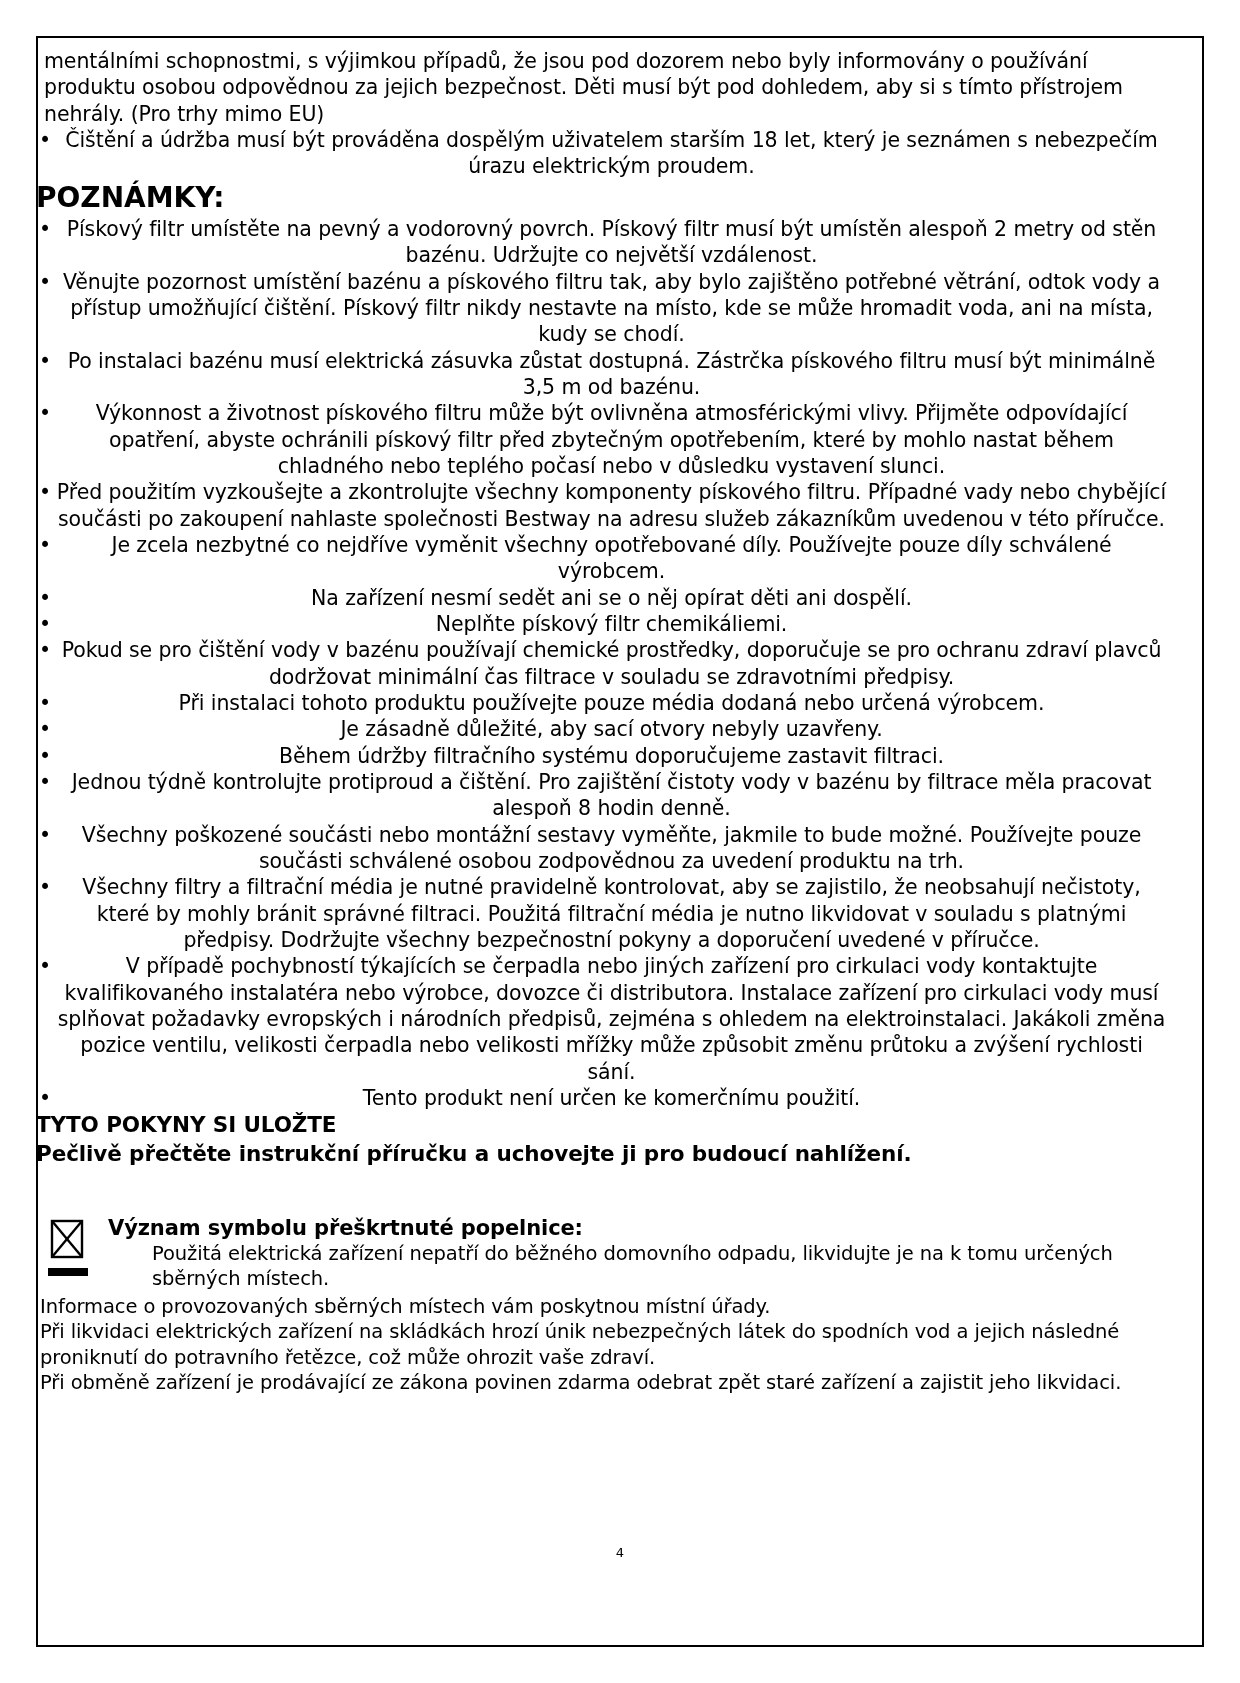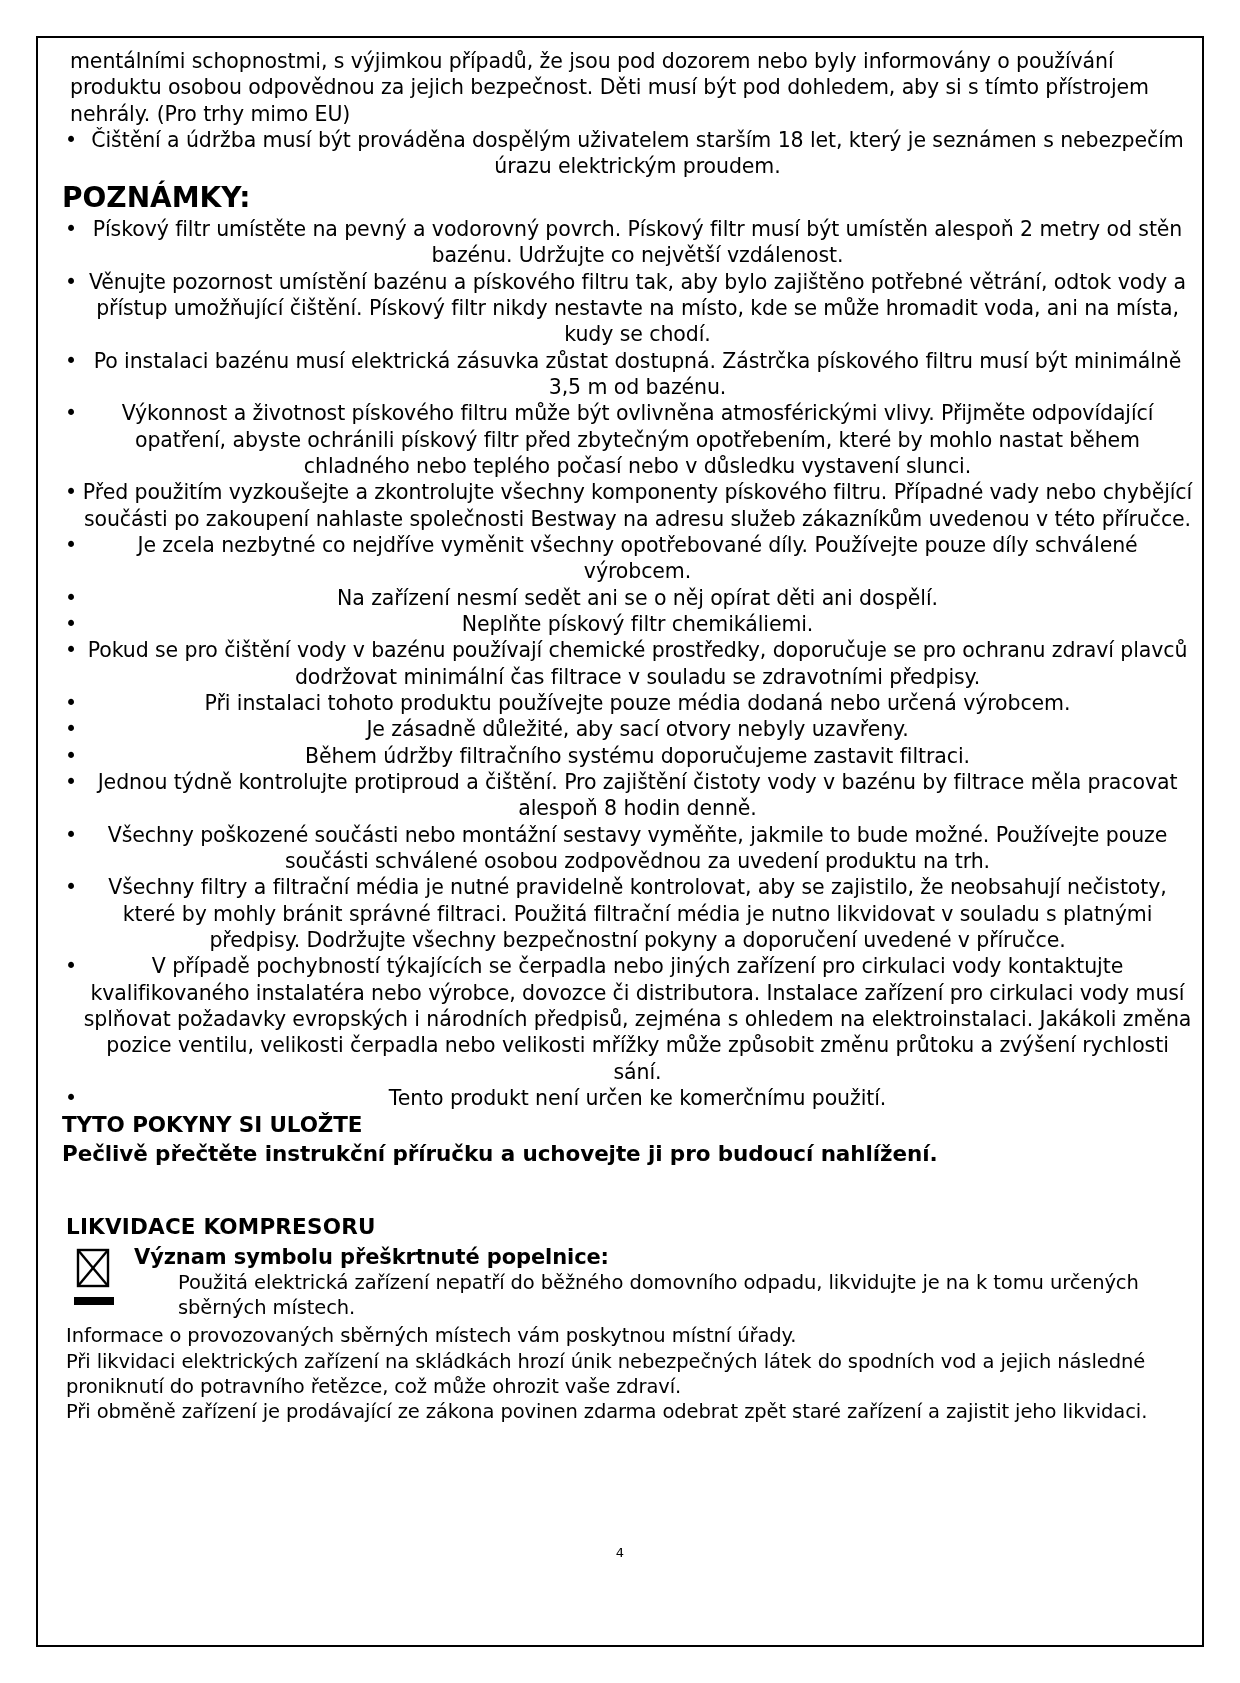--- a/index.html
+++ b/index.html
@@ -21,21 +21,21 @@
     position: absolute;
     left: 36px;
     top: 36px;
     width: 1168px;
     height: 1611px;
     border: 2px solid #000000;
     box-sizing: border-box;
   }
   .content {
     position: absolute;
-    left: 62px;
+    left: 36px;
     top: 48px;
     width: 1132px;
     box-sizing: border-box;
   }
   p {
     margin: 0;
     font-size: 20.5px;
     line-height: 1.285;
     letter-spacing: -0.1px;
   }
@@ -159,21 +159,20 @@
       <li>Všechny filtry a filtrační média je nutné pravidelně kontrolovat, aby se zajistilo, že neobsahují nečistoty, které by mohly bránit správné filtraci. Použitá filtrační média je nutno likvidovat v souladu s platnými předpisy. Dodržujte všechny bezpečnostní pokyny a doporučení uvedené v příručce.</li>
       <li>V případě pochybností týkajících se čerpadla nebo jiných zařízení pro cirkulaci vody kontaktujte kvalifikovaného instalatéra nebo výrobce, dovozce či distributora. Instalace zařízení pro cirkulaci vody musí splňovat požadavky evropských i národních předpisů, zejména s ohledem na elektroinstalaci. Jakákoli změna pozice ventilu, velikosti čerpadla nebo velikosti mřížky může způsobit změnu průtoku a zvýšení rychlosti sání.</li>
       <li>Tento produkt není určen ke komerčnímu použití.</li>
     </ul>
 
     <p class="bold-line">TYTO POKYNY SI ULOŽTE</p>
     <p class="bold-line">Pečlivě přečtěte instrukční příručku a uchovejte ji pro budoucí nahlížení.</p>
 
     <div class="section-gap"></div>
 
-    <p class="disposal-title">LIKVIDACE KOMPRESORU</p>
 
     <div class="bin-block">
       <svg class="bin-icon" viewBox="0 0 48 66">
         <rect x="6" y="3" width="30" height="36" fill="none" stroke="#000" stroke-width="2.4"></rect>
         <line x1="6" y1="3" x2="36" y2="39" stroke="#000" stroke-width="2.4"></line>
         <line x1="36" y1="3" x2="6" y2="39" stroke="#000" stroke-width="2.4"></line>
         <rect x="2" y="50" width="40" height="8" fill="#000"></rect>
       </svg>
       <p class="bin-sub">Význam symbolu přeškrtnuté popelnice:</p>
       <p class="bin-text">Použitá elektrická zařízení nepatří do běžného domovního odpadu, likvidujte je na k tomu určených sběrných místech.</p>

